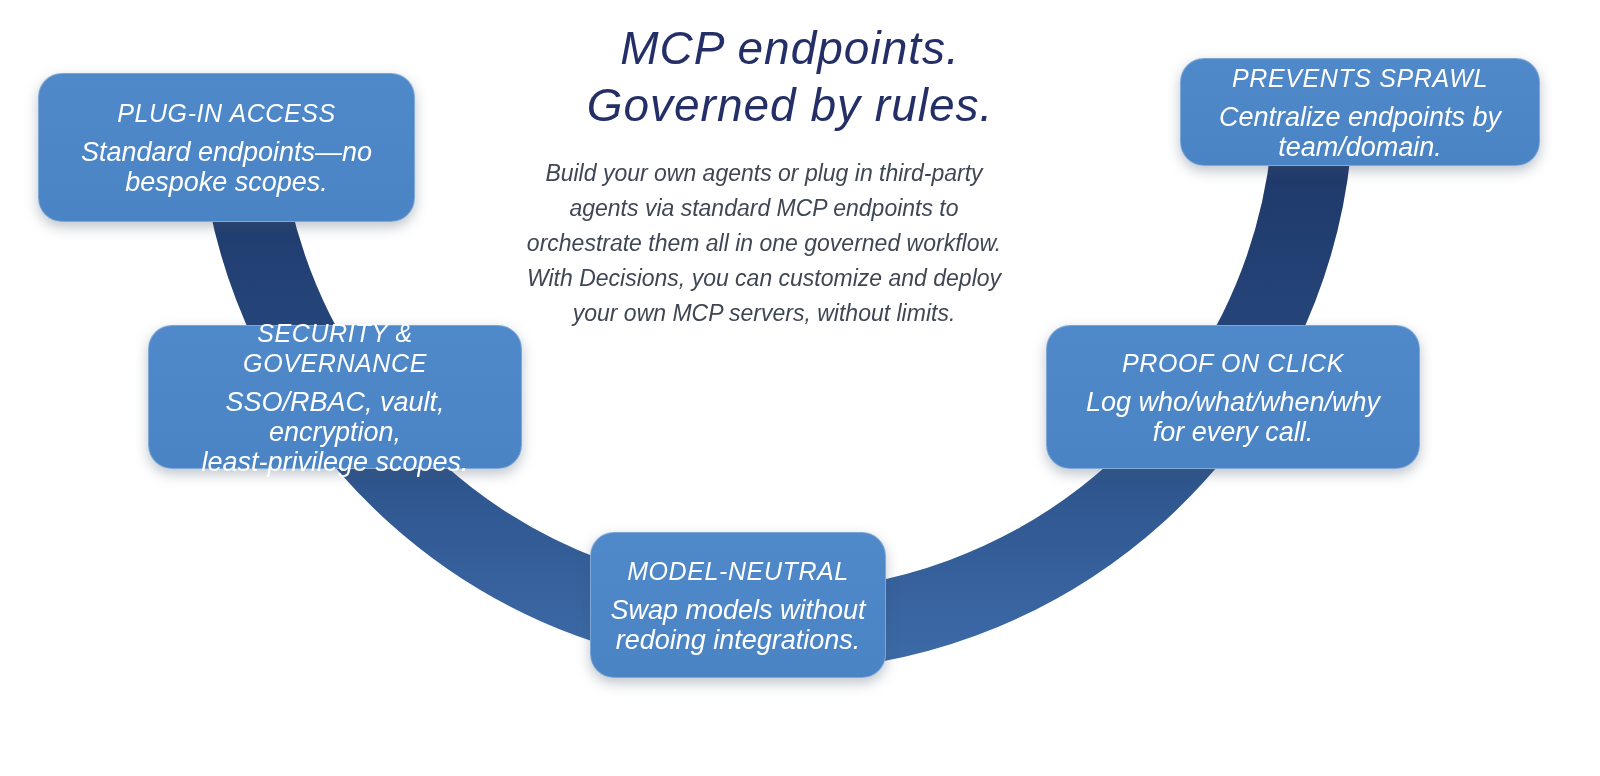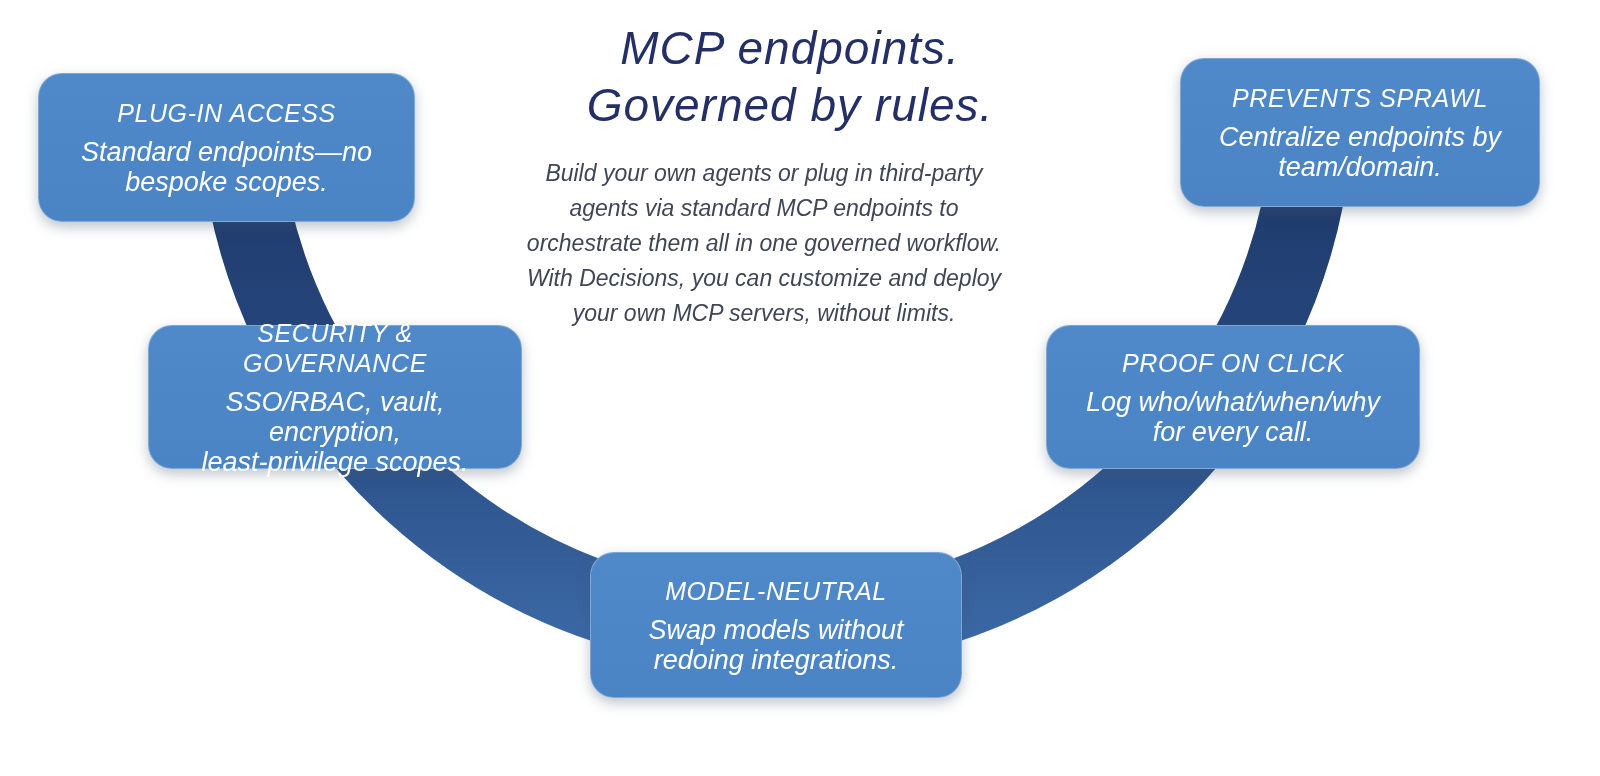--- a/index.html
+++ b/index.html
@@ -47,23 +47,23 @@
     font-size:25px;line-height:30px;
     font-weight:400;letter-spacing:0.6px;
     margin-bottom:9px;
   }
   .card .card-body{
     font-size:27px;line-height:30px;
     font-weight:400;
   }
   .card-plug    {left:38px;  top:73px;  width:377px;height:149px;}
   .card-security{left:148px; top:325px; width:374px;height:144px;}
-  .card-model   {left:590px; top:552px; width:372px;height:146px;}
+  .card-model   {left:590px; top:532px; width:296px;height:146px;}
   .card-proof   {left:1046px;top:325px; width:374px;height:144px;}
-  .card-sprawl  {left:1180px;top:58px;  width:360px;height:149px;}
+  .card-sprawl  {left:1180px;top:58px;  width:360px;height:108px;}
 </style>
 </head>
 <body>
 
 <div class="stage">
 
   <svg class="arc-svg" viewBox="0 0 1600 776" xmlns="http://www.w3.org/2000/svg" aria-hidden="true">
     <defs>
       <linearGradient id="arcGrad" gradientUnits="userSpaceOnUse" x1="0" y1="140" x2="0" y2="680">
         <stop id="arcStop1" offset="0" stop-color="#1e3768"></stop>

